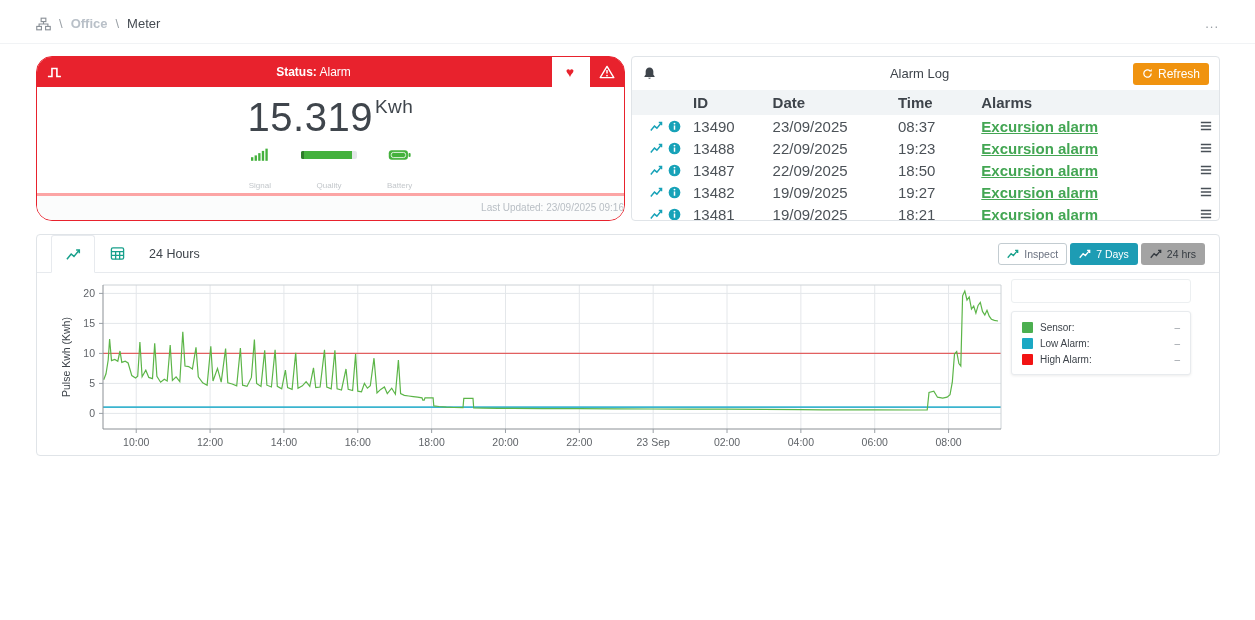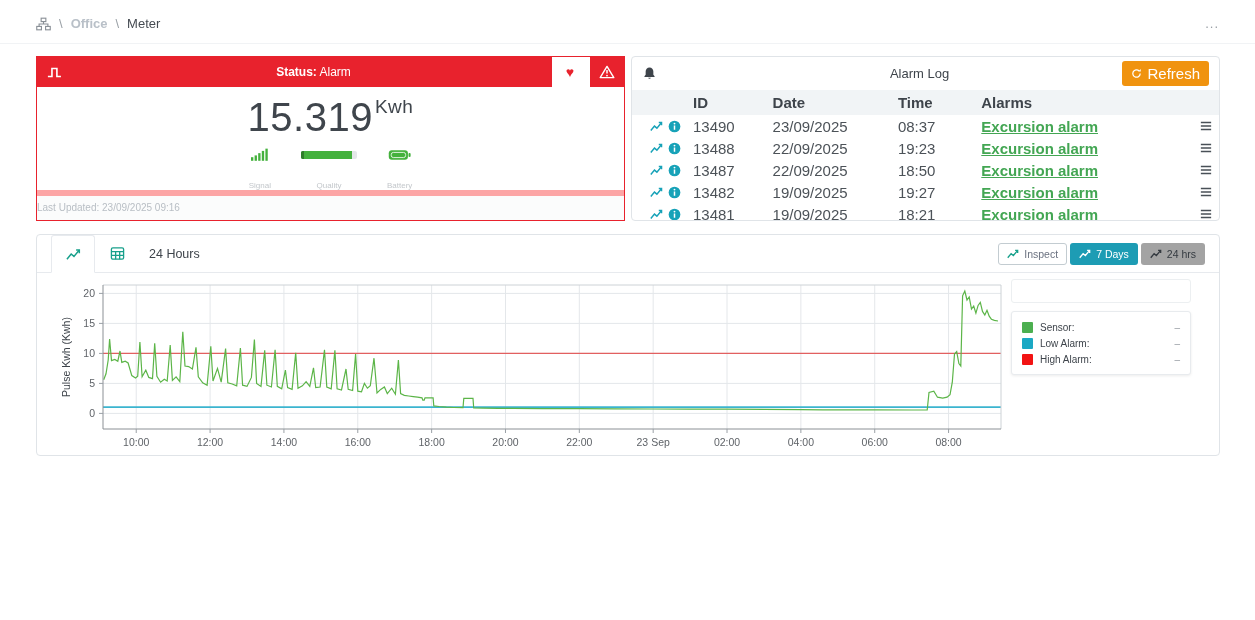--- a/index.html
+++ b/index.html
@@ -11,49 +11,49 @@
             border-bottom:1px solid #f1f3f5; font-size:13px; }
   .crumb-sep { color:#9aa0a6; margin:0 8px; }
   .crumb-dim { color:#b9c0c8;font-weight:bold; }
   .crumb-cur { color:#454b52; }
   .top-menu { margin-left:auto; color:#9aa0a6; font-size:13px; letter-spacing:1px; cursor:pointer; }
 
   .content { padding:12px 35px 0 36px; }
   .cards-row { display:flex; gap:6px; }
 
   
-  .status-card { flex:1; height:165px; border:1px solid #e8222d; border-radius:0;
+  .status-card { flex:1; height:165px; border:1px solid #e8222d; border-radius:16px;
                  background:#fff; position:relative; overflow:hidden; }
   .status-header { height:30px; background:#e8222d; display:flex; align-items:center; }
   .pulse-wrap { padding:0 10px; display:flex; align-items:center; }
   .status-title { flex:1; text-align:center; color:#fff; font-size:12px; }
   .status-title b { font-weight:bold; }
   .hdr-box { width:36px; height:30px; display:flex; align-items:center; justify-content:center; cursor:pointer; }
   .hdr-box.heart { background:#fff; }
   .hdr-box.warn { background:#e8222d; border-left:2px solid #fff; }
   .heart-glyph { color:#e8222d; font-size:14px; line-height:1; }
 
   .status-body { text-align:center; padding-top:8px; }
   .big-value { font-size:40px; color:#3f454c; letter-spacing:.5px; }
   .big-value sup { font-size:19px; position:relative; top:-4px; margin-left:2px; color:#3f454c; }
   .indicators { display:flex; justify-content:center; align-items:flex-end; gap:30px; margin-top:8px; }
   .ind { display:flex; flex-direction:column; align-items:center; gap:20px; }
   .ind-label { font-size:8px; color:#c3c7cb; }
   .quality-track { width:56px; height:8px; background:#e4e7e9; border-radius:2px; overflow:hidden; }
   .quality-fill { width:92%; height:100%; background:#44b13d; border-left:3px solid #2f7d2a; }
-  .status-footer { position:absolute; bottom:0; left:0; right:0; text-align:left;
+  .status-footer { position:absolute; bottom:0; left:0; right:0; text-align:right;
                    padding:6px 0 7px; font-size:10px; color:#b8bec4; background:#fbfcfc;
-                   border-top:6px solid #fca5a5; }
+                   border-top:3px solid #fca5a5; }
 
   
   .alarm-card { flex:1; height:165px; border:1px solid #e0e4e8; border-radius:4px; background:#fff; overflow:hidden; }
   .alarm-header { height:33px; display:flex; align-items:center; padding:0 10px; position:relative; }
   .alarm-title { position:absolute; left:0; right:12px; text-align:center; font-size:13px; color:#3e444b; }
   .refresh-btn { margin-left:auto; background:#f0930f; color:#fff; border:none; border-radius:3px;
-                 font-size:15px; padding:4px 9px; display:flex; align-items:center; gap:5px;
+                 font-size:12px; padding:4px 9px; display:flex; align-items:center; gap:5px;
                  cursor:pointer; z-index:1; font-family:inherit; }
   table.alarm-table { width:100%; border-collapse:collapse; }
   .alarm-table thead tr { background:#f1f4f6; }
   .alarm-table th { font-size:15px; font-weight:bold; color:#3e444b; text-align:left; padding:4px 6px; }
   .alarm-table td { font-size:15px; color:#4c5258; padding:2.5px 6px; }
   .col-icons { width:50px; } .col-id { width:80px; } .col-date { width:126px; }
   .col-time { width:84px; } .col-alarm { width:188px; } .col-menu { width:58px; }
   .cell-icons { display:flex; gap:5px; align-items:center; padding-left:12px; }
   .row-icon { display:inline-flex; cursor:pointer; color:#17a2b8; }
   .alarm-link { color:#43a653; text-decoration:underline; cursor:pointer;font-weight:bold; }

